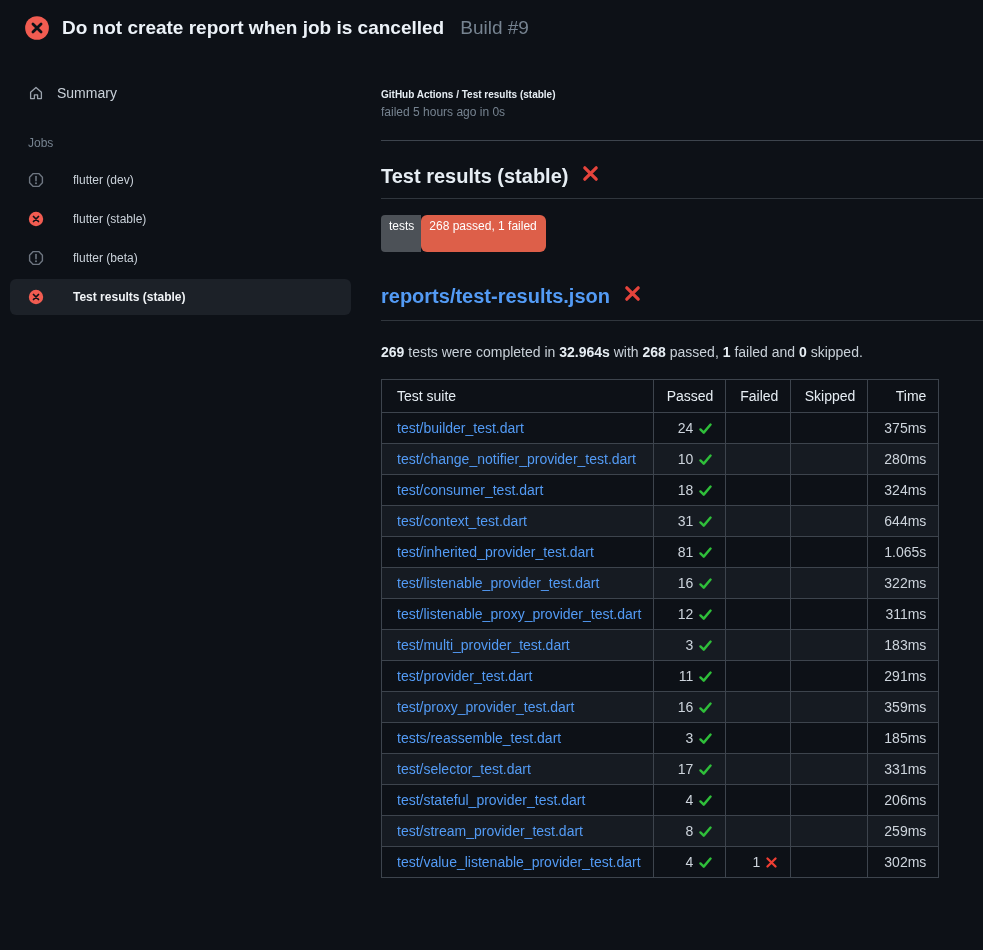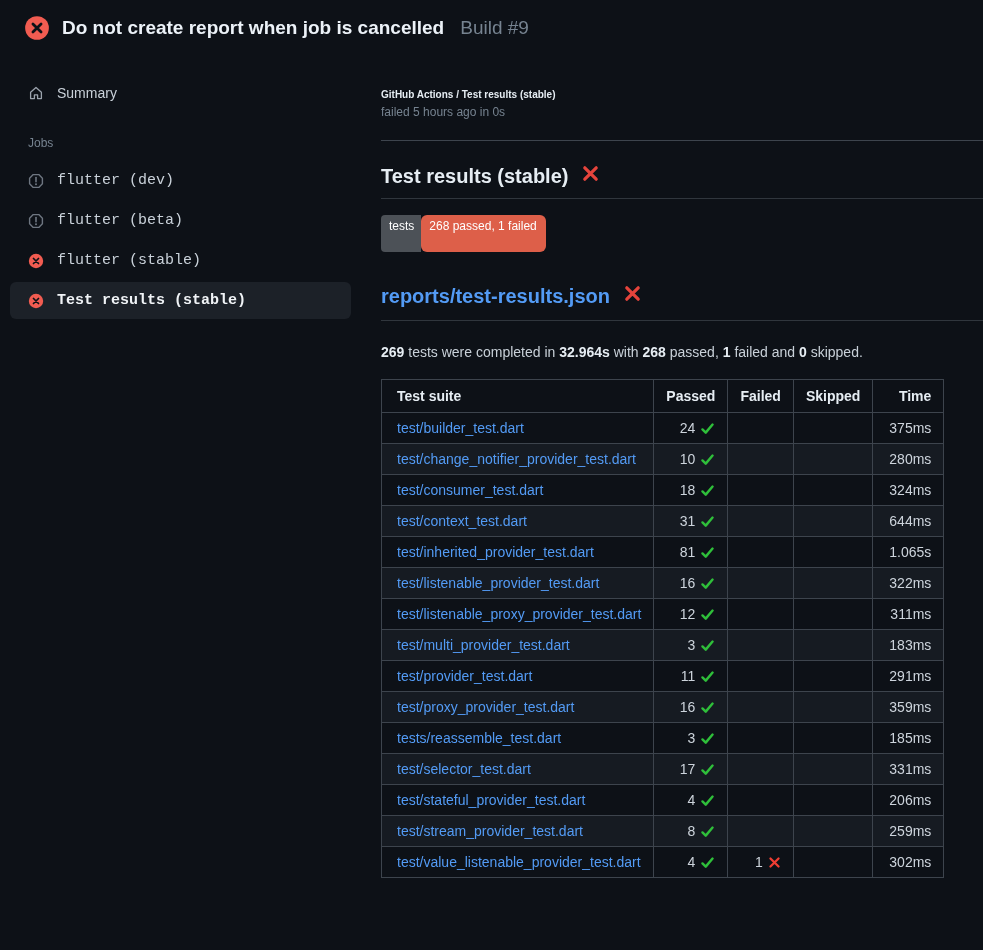--- a/index.html
+++ b/index.html
@@ -17,21 +17,21 @@
   .run-title { font-size:19px; font-weight:bold; color:#ecf2f8; }
   .run-build { font-size:19px; color:#768390; margin-left:4px; font-weight:normal;text-align:right; }
 
   
   .layout { display:flex; align-items:flex-start; }
 
   
   .sidebar { width:381px; flex:none; padding:26px 30px 0 10px; }
   .summary-item { display:flex; align-items:center; gap:13px; padding:8px 18px; font-size:14px; color:#c9d1d9; cursor:pointer; border-radius:6px; }
   .jobs-label { margin:27px 0 12px 18px; font-size:12px; color:#768390; }
-  .job-item { display:flex; align-items:center; gap:13px; padding:10px 18px; margin-bottom:3px; font-size:15px; color:#c9d1d9; border-radius:6px; cursor:pointer;font-family:Liberation Mono, monospace; }
+  .job-item { display:flex; align-items:center; gap:29px; padding:10px 18px; margin-bottom:3px; font-size:12px; color:#c9d1d9; border-radius:6px; cursor:pointer; }
   .job-item.selected { background:#1c2128; font-weight:bold; color:#f0f3f6; }
   .job-item .jico, .summary-item .sico { flex:none; display:flex; }
 
   
   .main { flex:1; min-width:0; padding-top:38px; }
   .breadcrumb { font-size:10px; font-weight:bold; color:#e6edf3; }
   .run-meta { font-size:12px; color:#768390; margin-top:5px; }
   .divider { border:none; border-top:1px solid #3d444d; margin-top:21px; }
 
   h1.section-title { margin-top:23px; font-size:20px; font-weight:bold; color:#e6edf3;
@@ -43,21 +43,21 @@
     border-radius:4px; overflow:hidden; }
   .badge .badge-label { padding:5px 7px 20px 8px; color:#ffffff; }
   .badge .badge-value { padding:5px 9px 4px 8px; color:#ffffff; }
 
   p.run-summary { margin-top:23px; font-size:14px; color:#c9d1d9; }
   p.run-summary strong { color:#e6edf3; }
 
   
   table.results { margin-top:19px; border-collapse:collapse; table-layout:fixed; font-size:14px; }
   .results th, .results td { border:1px solid #3d444d; }
-  .results th { padding:8px 12px; font-weight:bold; color:#e6edf3; text-align:right; }
+  .results th { padding:8px 12px; font-weight:normal; color:#e6edf3; text-align:right; }
   .results th:first-child { text-align:left; padding-left:15px; }
   .results td { padding:7px 12px; text-align:right; color:#cdd4dc; }
   .results td.suite { text-align:left; padding-left:15px; }
   .results tbody tr:nth-child(even) { background:#161b22; }
   .results a.suite-link { color:#539bf5; text-decoration:none; cursor:pointer; }
   .cellwrap { display:flex; justify-content:flex-end; align-items:center; gap:5px; }
   .cellwrap svg { flex:none; }
 </style>
 </head>
 <body>
@@ -94,35 +94,35 @@
               <polygon points="5.2,1.6 10.8,1.6 14.4,5.2 14.4,10.8 10.8,14.4 5.2,14.4 1.6,10.8 1.6,5.2" fill="none" stroke="#6e7681" stroke-width="1.4" stroke-linejoin="round"></polygon>
               <path d="M8 4.6 V8.8" stroke="#6e7681" stroke-width="1.6" stroke-linecap="round"></path>
               <circle cx="8" cy="11.3" r="1" fill="#6e7681"></circle>
             </svg>
           </span>
           <span>flutter (dev)</span>
         </div>
         <div class="job-item">
           <span class="jico">
             <svg width="16" height="16" viewBox="0 0 16 16">
+              <circle cx="8" cy="8" r="7.2" fill="#f15c51"></circle>
+              <path d="M5.5 5.5 L10.5 10.5 M10.5 5.5 L5.5 10.5" stroke="#0d1117" stroke-width="1.7" stroke-linecap="round" fill="none"></path>
+            </svg>
+          </span>
+          <span>flutter (stable)</span>
+        </div>
+        <div class="job-item">
+          <span class="jico">
+            <svg width="16" height="16" viewBox="0 0 16 16">
               <polygon points="5.2,1.6 10.8,1.6 14.4,5.2 14.4,10.8 10.8,14.4 5.2,14.4 1.6,10.8 1.6,5.2" fill="none" stroke="#6e7681" stroke-width="1.4" stroke-linejoin="round"></polygon>
               <path d="M8 4.6 V8.8" stroke="#6e7681" stroke-width="1.6" stroke-linecap="round"></path>
               <circle cx="8" cy="11.3" r="1" fill="#6e7681"></circle>
             </svg>
           </span>
           <span>flutter (beta)</span>
-        </div>
-        <div class="job-item">
-          <span class="jico">
-            <svg width="16" height="16" viewBox="0 0 16 16">
-              <circle cx="8" cy="8" r="7.2" fill="#f15c51"></circle>
-              <path d="M5.5 5.5 L10.5 10.5 M10.5 5.5 L5.5 10.5" stroke="#0d1117" stroke-width="1.7" stroke-linecap="round" fill="none"></path>
-            </svg>
-          </span>
-          <span>flutter (stable)</span>
         </div>
         <div class="job-item selected">
           <span class="jico">
             <svg width="16" height="16" viewBox="0 0 16 16">
               <circle cx="8" cy="8" r="7.2" fill="#f15c51"></circle>
               <path d="M5.5 5.5 L10.5 10.5 M10.5 5.5 L5.5 10.5" stroke="#0d1117" stroke-width="1.7" stroke-linecap="round" fill="none"></path>
             </svg>
           </span>
           <span>Test results (stable)</span>
         </div>

